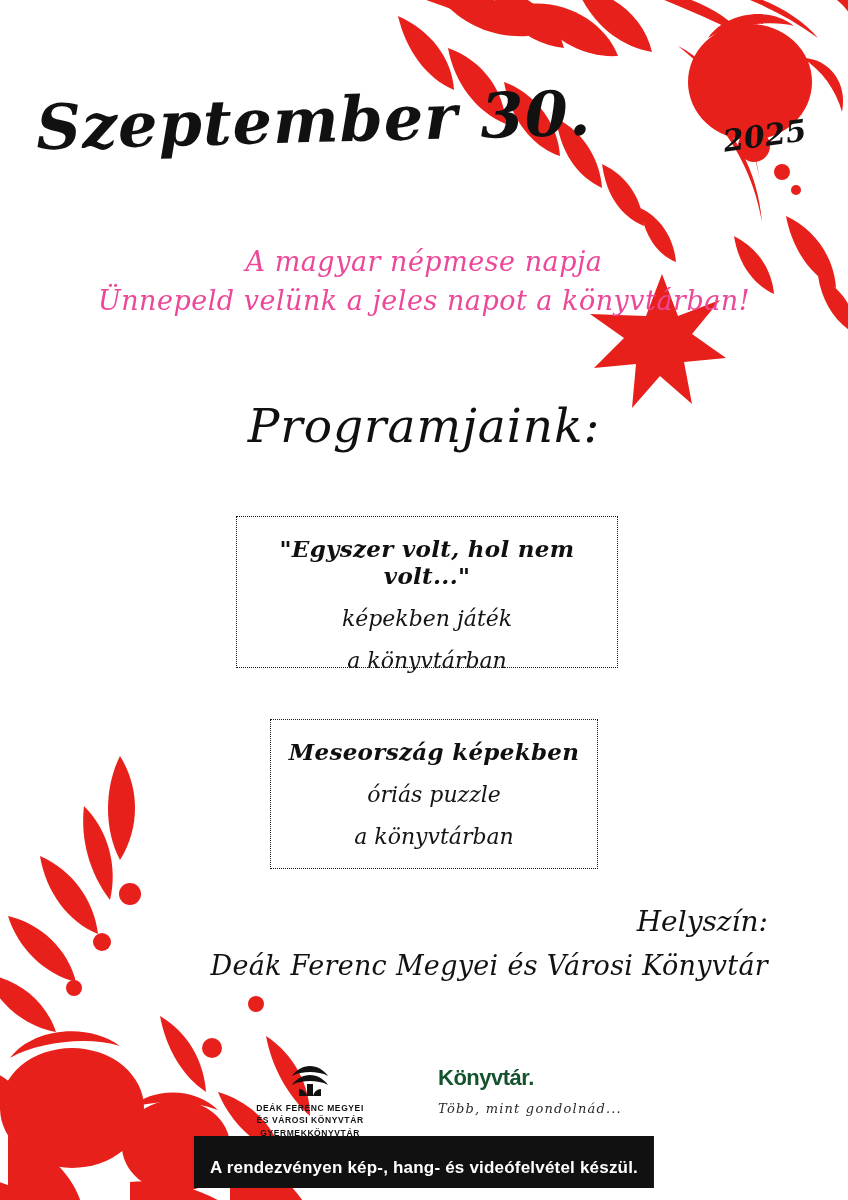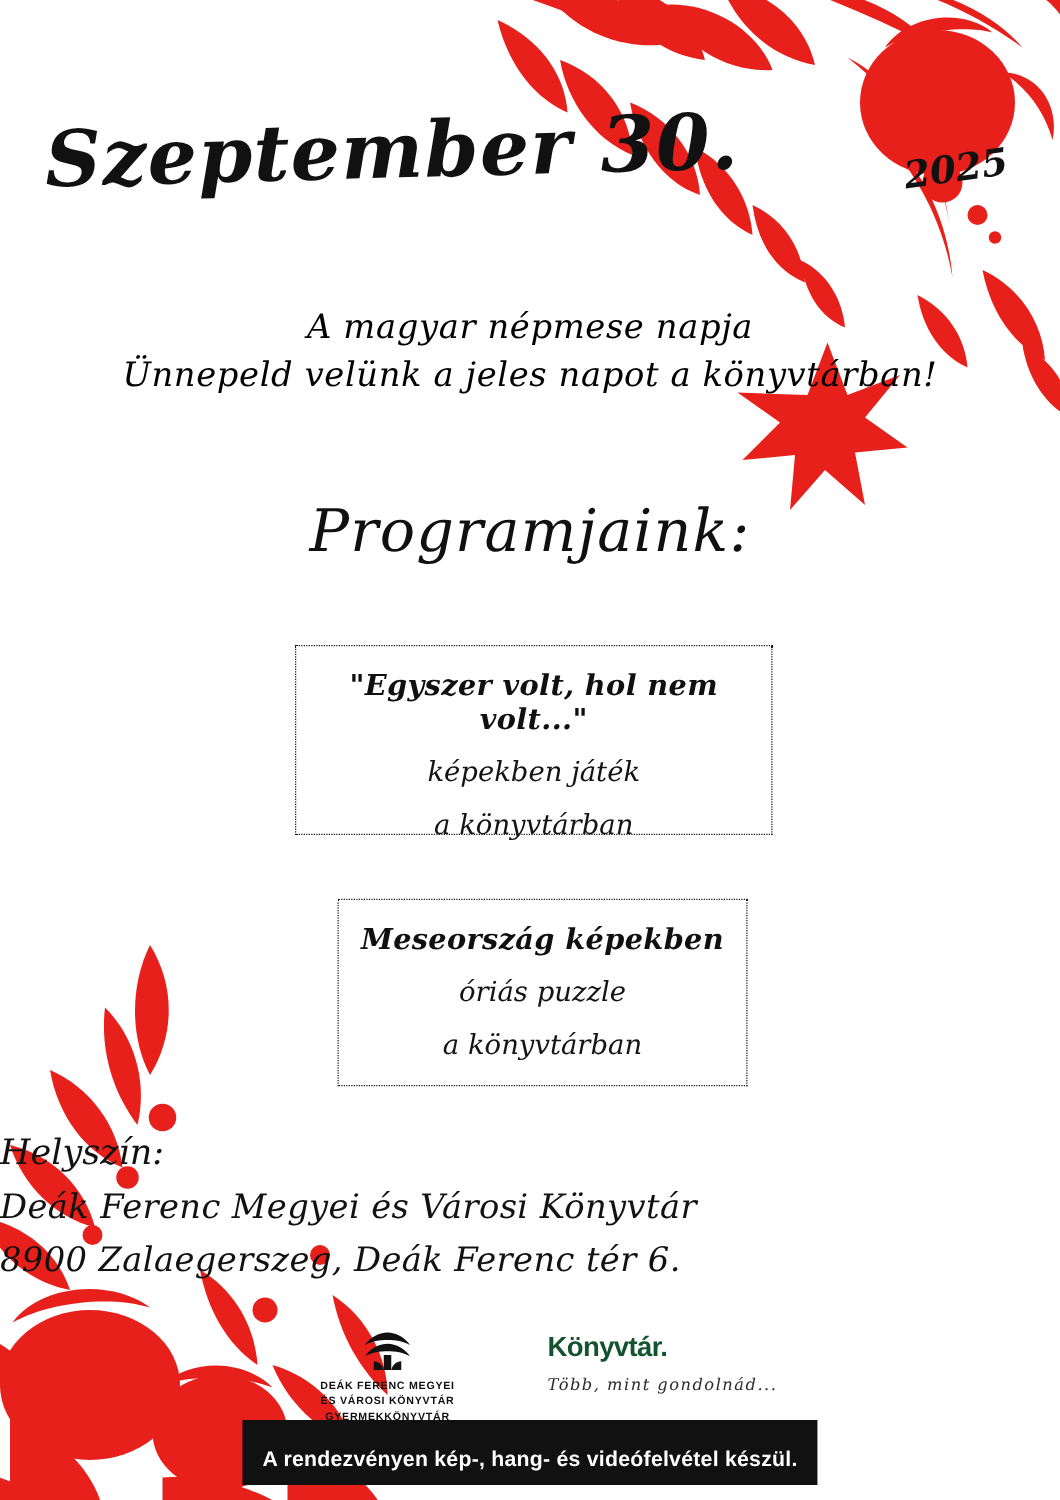--- a/index.html
+++ b/index.html
@@ -66,21 +66,21 @@
     position: absolute;
     left: 0;
     top: 242px;
     width: 848px;
     text-align: center;
   }
   .subtitle-line {
     font-family: "DejaVu Serif", serif;
     font-style: italic;
     font-size: 27px;
-    color: #000000;
+    color: #ec4899;
     line-height: 1.45;
     letter-spacing: 0.5px;
   }
 
   .programs-heading {
     position: absolute;
     left: 0;
     top: 398px;
     width: 848px;
     text-align: center;
@@ -132,21 +132,21 @@
     font-size: 22px;
     color: #141414;
     margin-top: 17px;
   }
 
   .venue {
     position: absolute;
     left: 0;
     top: 905px;
     width: 768px;
-    text-align: left;
+    text-align: right;
   }
   .venue-label {
     font-family: "DejaVu Serif", serif;
     font-style: italic;
     font-size: 28px;
     color: #121212;
   }
   .venue-line {
     font-family: "DejaVu Serif", serif;
     font-style: italic;
@@ -318,21 +318,20 @@
 
   <div class="program-box two">
     <div class="prog-title">Meseország képekben</div>
     <div class="prog-sub">óriás puzzle</div>
     <div class="prog-place">a könyvtárban</div>
   </div>
 
   <div class="venue">
     <div class="venue-label">Helyszín:</div>
     <div class="venue-line">Deák Ferenc Megyei és Városi Könyvtár</div>
-    <div class="venue-line">8900 Zalaegerszeg, Deák Ferenc tér 6.</div>
   </div>
 
   <div class="logos">
     <div class="logo-left">
       <svg class="mark" viewBox="0 0 46 34" aria-hidden="true">
         <g fill="#111111">
           <path d="M23 3 C30 3 37 7 41 13 C36 10 29 9 23 9 C17 9 10 10 5 13 C9 7 16 3 23 3 Z"></path>
           <path d="M23 12 C30 12 37 16 41 22 C36 19 29 18 23 18 C17 18 10 19 5 22 C9 16 16 12 23 12 Z"></path>
           <path d="M20 21 h6 v12 h-6 Z"></path>
           <path d="M12 26 C16 26 19 29 20 33 L12 33 Z"></path>

